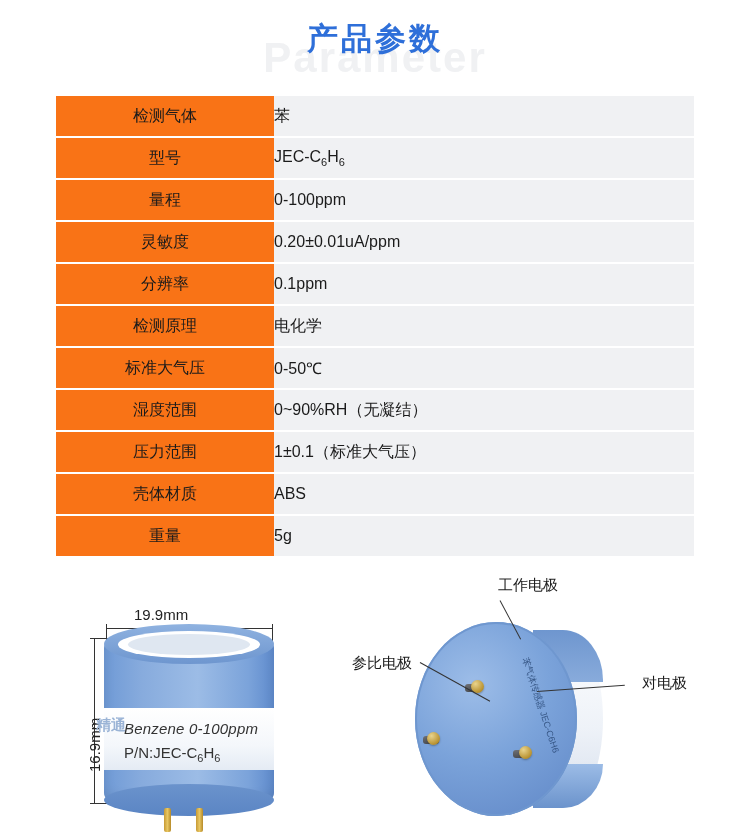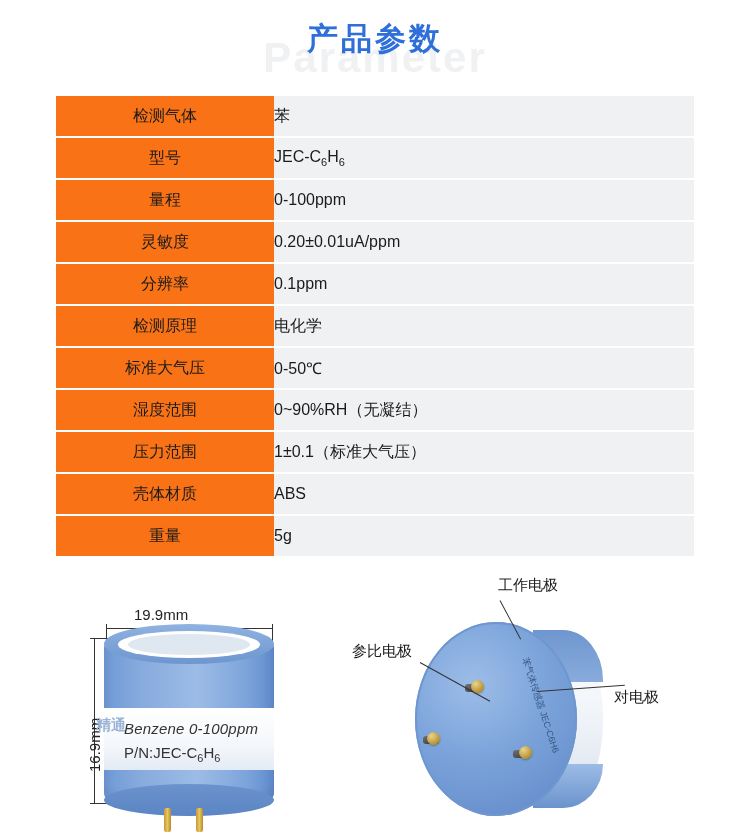--- a/index.html
+++ b/index.html
@@ -350,20 +350,20 @@
       <div class="rs-pin-stem" style="left:18px; top:114px;"></div>
       <div class="rs-pin" style="left:22px; top:110px;"></div>
 
       <div class="rs-pin-stem" style="left:108px; top:128px;"></div>
       <div class="rs-pin" style="left:114px; top:124px;"></div>
     </div>
 
     <div class="callout-label" style="left:498px; top:10px;">工作电极</div>
     <div class="callout-line" style="left:500px; top:34px; width:44px; transform: rotate(62deg);"></div>
 
-    <div class="callout-label" style="left:352px; top:76px;">参比电极</div>
+    <div class="callout-label" style="left:352px; top:88px;">参比电极</div>
     <div class="callout-line" style="left:420px; top:96px; width:80px; transform: rotate(29deg);"></div>
 
-    <div class="callout-label" style="left:614px; top:108px;margin-top:14px;">对电极</div>
+    <div class="callout-label" style="left:642px; top:108px;">对电极</div>
     <div class="callout-line" style="left:537px; top:125px; width:88px; transform: rotate(-4deg);"></div>
   </div>
 
 </div>
 
 </body></html>

